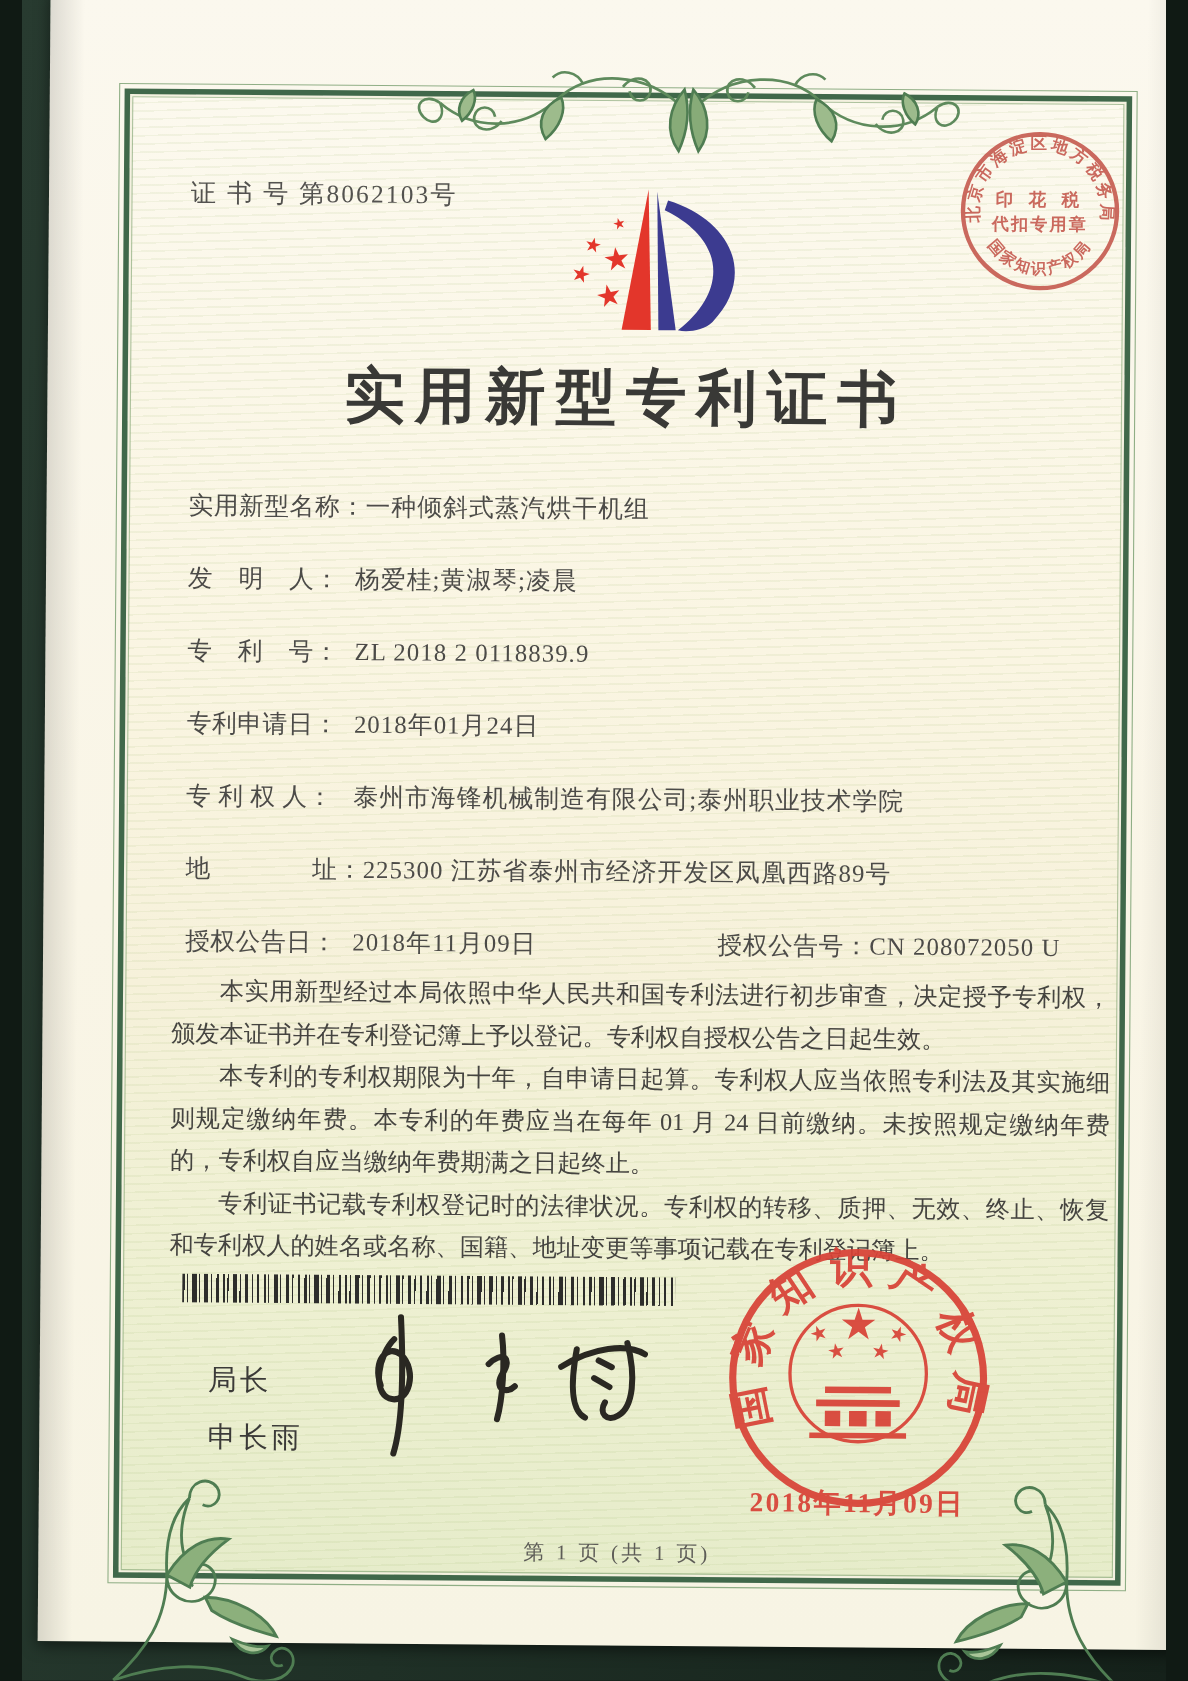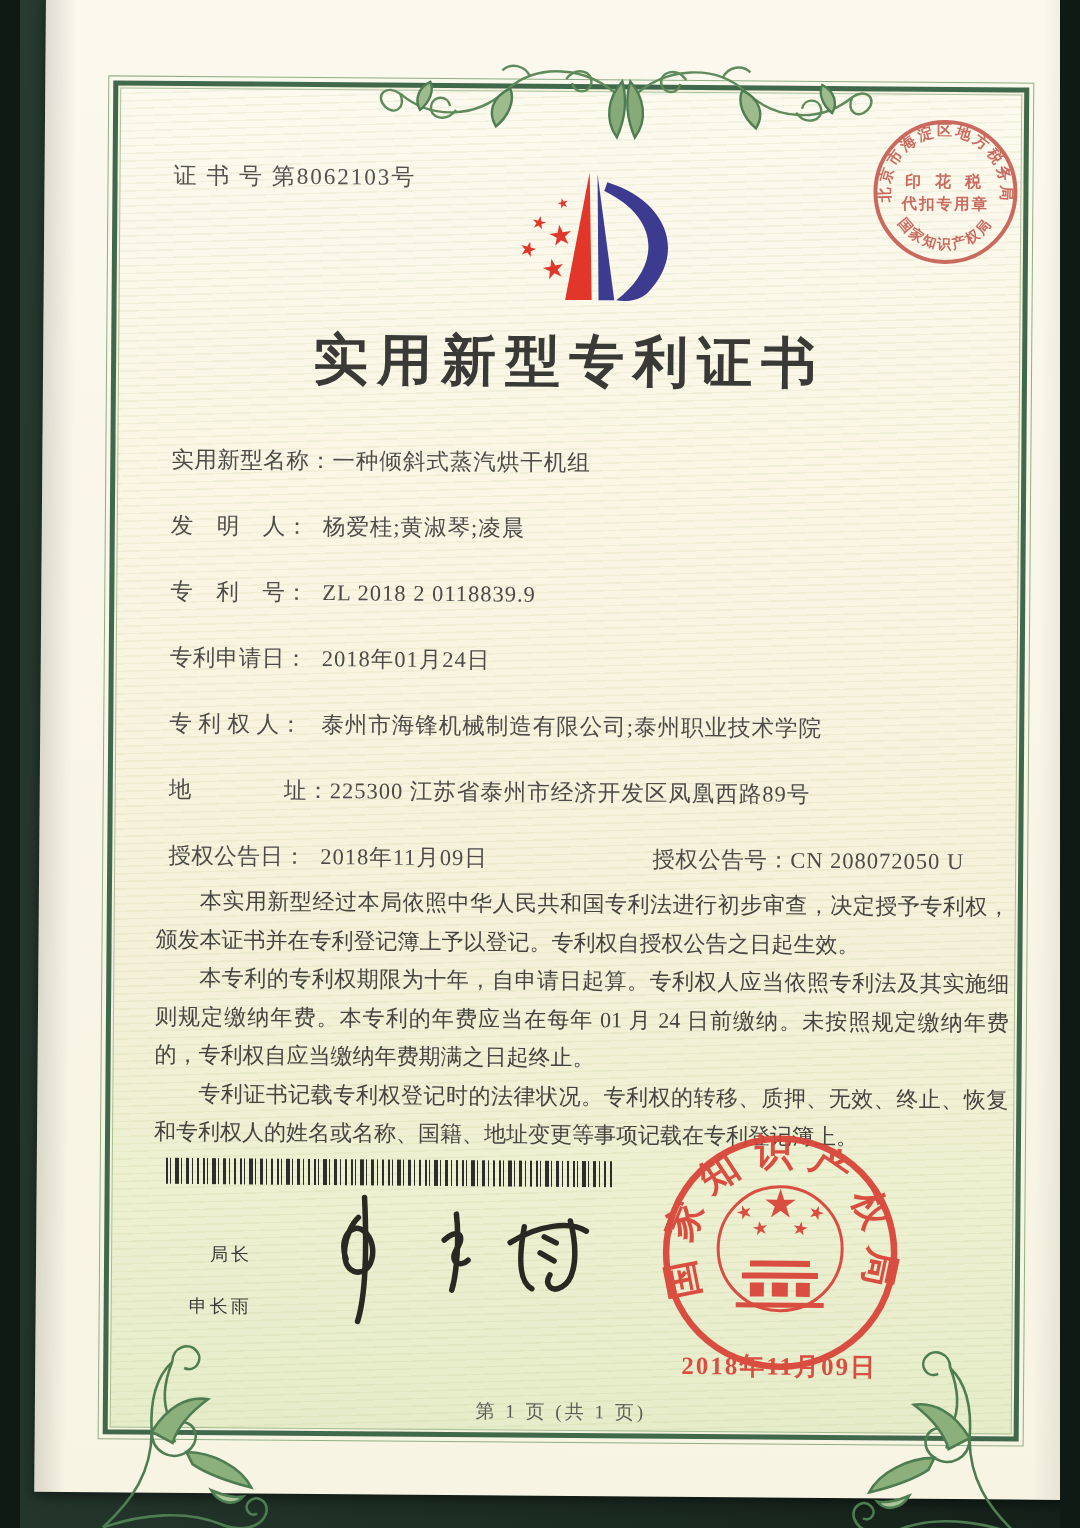--- a/index.html
+++ b/index.html
@@ -32,21 +32,21 @@
   .barcode{left:56px;top:1072px;width:448px;height:26px;background:
     repeating-linear-gradient(90deg,
       #2d2d2b 0 2px,transparent 2px 4px,
       #2d2d2b 4px 5px,transparent 5px 9px,
       #2d2d2b 9px 13px,transparent 13px 15px,
       #2d2d2b 15px 16px,transparent 16px 20px,
       #2d2d2b 20px 23px,transparent 23px 26px,
       #2d2d2b 26px 27px,transparent 27px 31px,
       #2d2d2b 31px 33px,transparent 33px 37px);}
   .director{left:80px;top:1142px;font-family:"Liberation Sans","DejaVu Sans",sans-serif;
-    font-size:18px;color:#3b3a38;line-height:52px;letter-spacing:3px;text-align:right;}
+    font-size:26px;color:#3b3a38;line-height:52px;letter-spacing:3px;}
   .sig{left:185px;top:1092px;width:310px;height:150px;}
   .seal{left:515px;top:1022px;width:312px;height:312px;}
   .stamp{left:752px;top:24px;width:152px;height:152px;}
   .footer{left:0;right:0;top:1310px;text-align:center;font-size:19px;color:#5d5c57;letter-spacing:3px;}
   .flourish-top{left:248px;top:-50px;width:520px;height:128px;}
   .corner-bl{left:-16px;top:1214px;width:236px;height:236px;}
   .corner-br{right:-16px;top:1214px;width:236px;height:236px;}
   svg{display:block;overflow:visible;}
 </style>
 </head>

